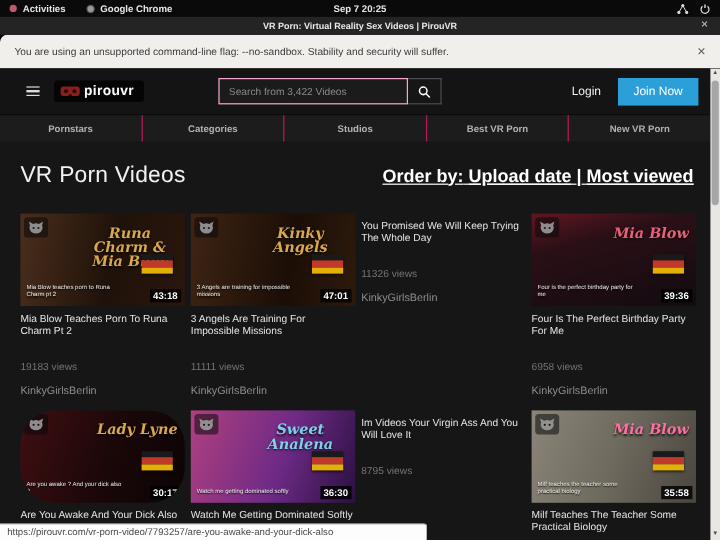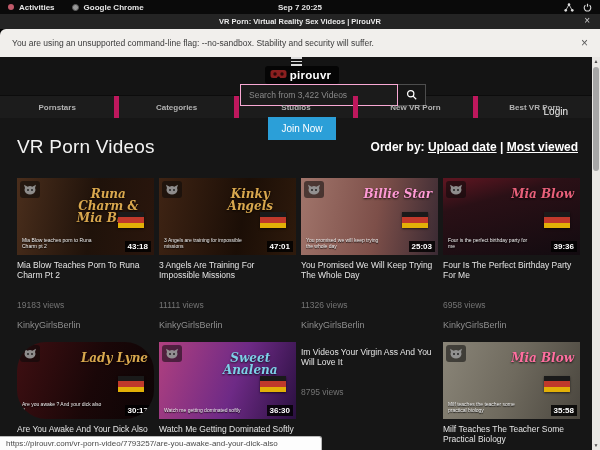--- a/index.html
+++ b/index.html
@@ -25,45 +25,45 @@
   
   .infobar { height:28px; background:#f1efec; color:#3a3a3a; font-size:8.5px; display:flex;
              align-items:center; padding:0 12px; border-top-left-radius:6px; }
   .infobar .close { margin-left:auto; color:#5a5a5a; font-size:12px; }
 
   
   .page { height:393px; background:#161616; position:relative; overflow:hidden; }
   .page-inner { position:absolute; inset:0 8px 0 0; overflow:hidden; }
 
   
-  .site-header { height:38px; display:flex; align-items:center; background:#141414; padding:0 10px 0 22px;flex-direction:column; }
+  .site-header { height:38px; display:flex; align-items:center; background:#141414; padding:0 10px 0 22px; }
   .hamburger { width:11px; display:flex; flex-direction:column; gap:2px; margin-right:12px; }
   .hamburger i { height:1.5px; background:#dcdcdc; display:block; }
   .logo-pill { background:#050505; border-radius:3px; padding:3px 8px 3px 5px; display:flex; align-items:center; gap:3px; }
   .logo-text { color:#fff; font-weight:bold; font-size:11.5px; letter-spacing:.3px; }
   .search-wrap { display:flex; margin-left:62px; }
   .search-input { width:158px; height:22px; background:#1b1b1b; border:1px solid #f9a8d4; color:#8a8a8a;
                   font-size:8.5px; padding:0 8px; font-family:"Liberation Sans",sans-serif; }
   .search-input::placeholder { color:#8a8a8a; }
   .search-btn { width:28px; height:22px; background:#161616; border:1px solid #4d4d4d; border-left:none;
                 display:flex; align-items:center; justify-content:center; }
   .login { margin-left:auto; color:#f0f0f0; font-size:10px; margin-right:14px; }
   .join-btn { background:#2b9fd8; color:#fff; font-size:10px; padding:6px 13px; border:none; }
 
   
   .nav { height:23px; background:#1c1c1c; display:flex; border-top:1px solid #0c0c0c; }
   .nav-item { flex:1; display:flex; align-items:center; justify-content:center; color:#b2b2b2;
-              font-size:8px; font-weight:bold; border-left:5px solid #be185d; }
+              font-size:8px; font-weight:bold; border-left:1px solid #be185d; }
   .nav-item:first-child { border-left:none; }
 
   
   .content { padding:0 12px 0 17px; }
   .page-head { display:flex; justify-content:space-between; align-items:center; padding:18px 2px 20px 0; }
   .page-title { color:#f2f2f2; font-size:19px; font-weight:400; letter-spacing:.2px; }
-  .order-by { color:#fff; font-size:12px; font-weight:bold; }
+  .order-by { color:#fff; font-size:15px; font-weight:bold;text-decoration:underline; }
   .order-by a { color:#fff; text-decoration:underline; }
   .order-sep { text-decoration:none; font-weight:bold; }
 
   
   .grid { display:grid; grid-template-columns:repeat(4,1fr); column-gap:5px; row-gap:10px; }
   .card { min-width:0; }
   .thumb { height:77px; position:relative; overflow:hidden; background:#222; }
   .thumb .logo-badge { position:absolute; top:3px; left:3px; width:20px; height:17px; background:rgba(10,10,10,.55);
                        border-radius:3px; display:flex; align-items:center; justify-content:center; }
   .overlay-name { position:absolute; top:10px; right:6px; max-width:58%; text-align:center;
@@ -74,21 +74,21 @@
   .duration { position:absolute; right:3px; bottom:3px; background:rgba(0,0,0,.82); color:#fff;
               font-size:8px; font-weight:bold; padding:1px 3px; }
   .flag { position:absolute; right:10px; top:34px; width:26px; height:16px; display:flex; flex-direction:column; box-shadow:0 1px 2px rgba(0,0,0,.6); }
   .flag i { flex:1; display:block; }
   .flag i:nth-child(1){ background:#1a1a1a; } .flag i:nth-child(2){ background:#c0392b; } .flag i:nth-child(3){ background:#e2b007; }
   .v-title { margin-top:5px; color:#e4e4e4; font-size:8.5px; line-height:1.18; height:20px; overflow:hidden; }
   .v-views { margin-top:20px; color:#747474; font-size:8.5px; }
   .v-studio { margin-top:10px; margin-bottom:2px; color:#8d8d8d; font-size:9px; }
 
   
-  .status-bubble { position:absolute; left:0; bottom:0; width:322px; height:14px; background:#fdfdfd;
+  .status-bubble { position:absolute; left:0; bottom:0; width:356px; height:14px; background:#fdfdfd;
                    border:1px solid #b9b9b9; border-left:none; border-bottom:none; border-top-right-radius:3px;
                    color:#4a4a4a; font-size:8px; line-height:13px; padding:0 6px; white-space:nowrap; overflow:hidden; z-index:5; }
 
   
   .scrollbar { position:absolute; top:0; right:0; width:8px; height:100%; background:#e9e7e4; z-index:6;
                display:flex; flex-direction:column; align-items:center; }
   .sb-arrow { font-size:5px; color:#4a4a4a; line-height:9px; height:9px; }
   .sb-thumb { width:6px; height:104px; background:#a6a6a6; border-radius:3px; margin-top:1px; }
   .sb-fill { flex:1; }
 </style>
@@ -156,22 +156,22 @@
           </span>
         </span>
         <span class="login">Login</span>
         <button class="join-btn">Join Now</button>
       </div>
 
       <div class="nav">
         <span class="nav-item">Pornstars</span>
         <span class="nav-item">Categories</span>
         <span class="nav-item">Studios</span>
+        <span class="nav-item">Best VR Porn</span>
         <span class="nav-item">New VR Porn</span>
-        <span class="nav-item">Best VR Porn</span>
       </div>
 
       <div class="content">
         <div class="page-head">
           <div class="page-title">VR Porn Videos</div>
           <div class="order-by">
             <span>Order by:</span>
             <a>Upload date</a>
             <span class="order-sep">|</span>
             <a>Most viewed</a>
@@ -219,37 +219,20 @@
                   <i></i>
                 </span>
       <span class="duration">47:01</span>
     </div>
     <div class="v-title">3 Angels Are Training For Impossible Missions</div>
     <div class="v-views">11111 views</div>
     <div class="v-studio">KinkyGirlsBerlin</div>
   </div>
 
   <div class="card">
-    <div class="thumb" style="background: linear-gradient(100deg, rgb(161, 117, 107), rgb(125, 79, 73) 55%, rgb(58, 42, 51));">
-      <span class="logo-badge">
-        <svg width="14" height="12" viewBox="0 0 20 18">
-          <path d="M2.5 6 L1 1 L6.5 4 Q10 2.2 13.5 4 L19 1 L17.5 6 Q19.5 10 15.8 14 Q10 17.8 4.2 14 Q.5 10 2.5 6Z" fill="#9a9a9a" opacity="0.9"></path>
-          <circle cx="7" cy="9" r="1.4" fill="#1a1a1a"></circle>
-                    <circle cx="13" cy="9" r="1.4" fill="#1a1a1a"></circle>
-        </svg>
-      </span>
-      <div class="overlay-name" style="color: rgb(255, 154, 213);">Billie Star</div>
-      <div class="caption">You promised we will keep trying the whole day</div>
-      <span class="flag" hidden="">
-                  <i></i>
-                  <i></i>
-                  <i></i>
-                </span>
-      <span class="duration">25:03</span>
-    </div>
     <div class="v-title">You Promised We Will Keep Trying The Whole Day</div>
     <div class="v-views">11326 views</div>
     <div class="v-studio">KinkyGirlsBerlin</div>
   </div>
 
   <div class="card">
     <div class="thumb" style="background: linear-gradient(165deg, rgb(90, 21, 32) 4%, rgb(42, 16, 22) 30%, rgb(18, 11, 16));">
       <span class="logo-badge">
         <svg width="14" height="12" viewBox="0 0 20 18">
           <path d="M2.5 6 L1 1 L6.5 4 Q10 2.2 13.5 4 L19 1 L17.5 6 Q19.5 10 15.8 14 Q10 17.8 4.2 14 Q.5 10 2.5 6Z" fill="#9a9a9a" opacity="0.9"></path>

